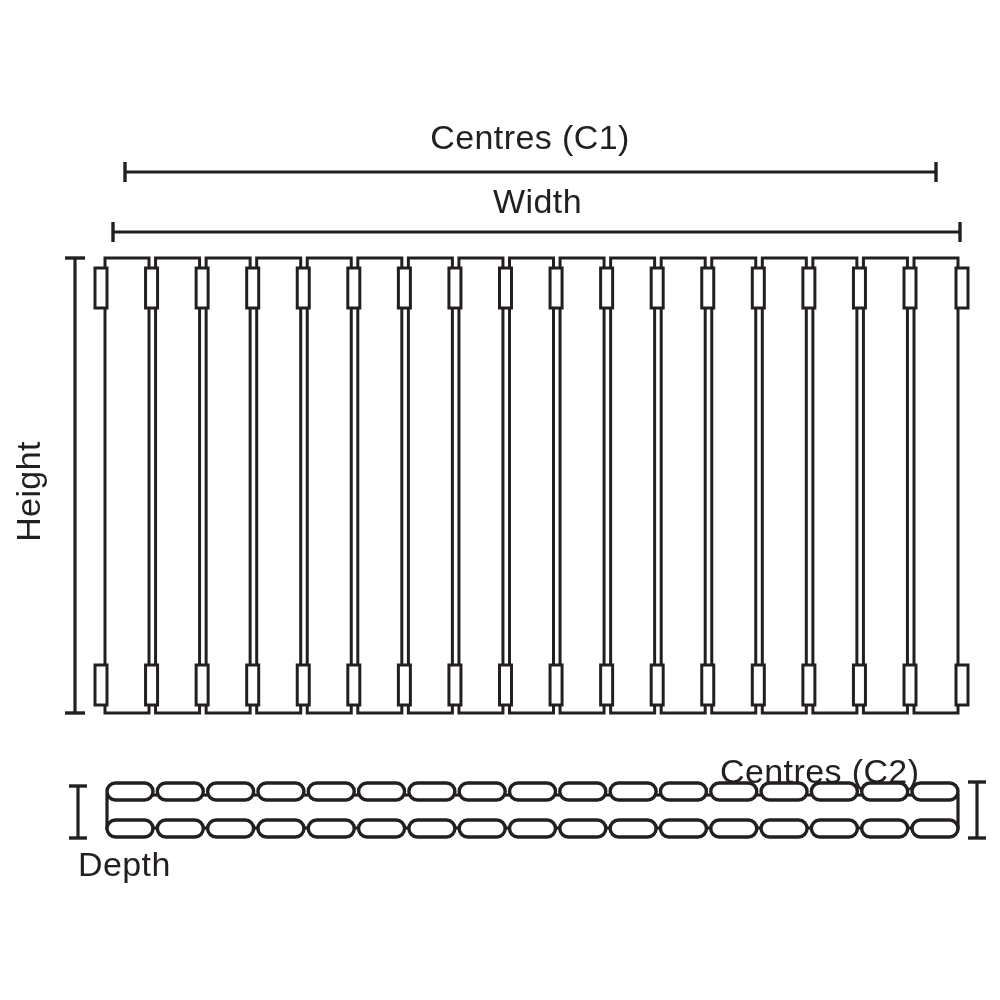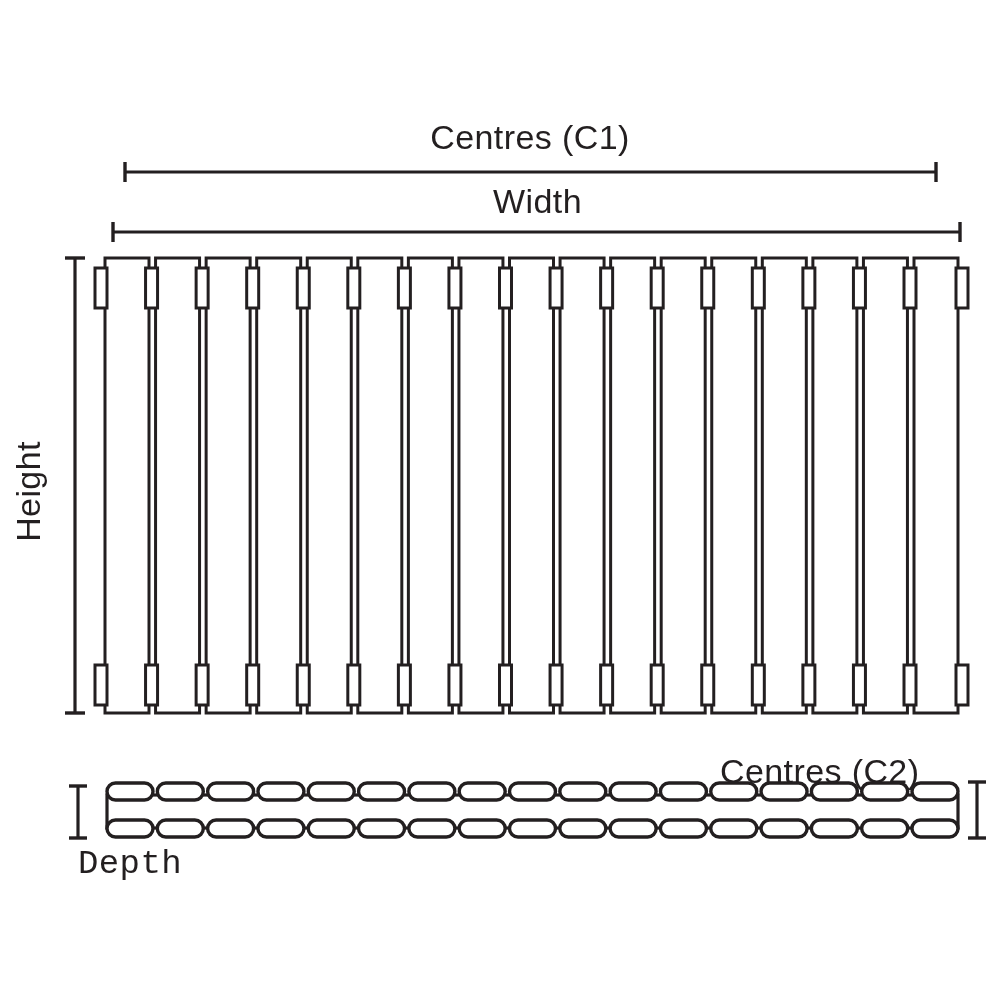--- a/index.html
+++ b/index.html
@@ -47,21 +47,20 @@
   #label-c2 {
     left: 720px;
     top: 737px;
     font-size: 34px;
     margin-top: 15px;
   }
   #label-depth {
     left: 78px;
     top: 845px;
     font-size: 34px;
-    font-family: Liberation Mono, monospace;
   }
   svg.draw {
     position: absolute;
     left: 0;
     top: 0;
     width: 1000px;
     height: 1000px;
   }
   .dimline {
     stroke: #231f20;

